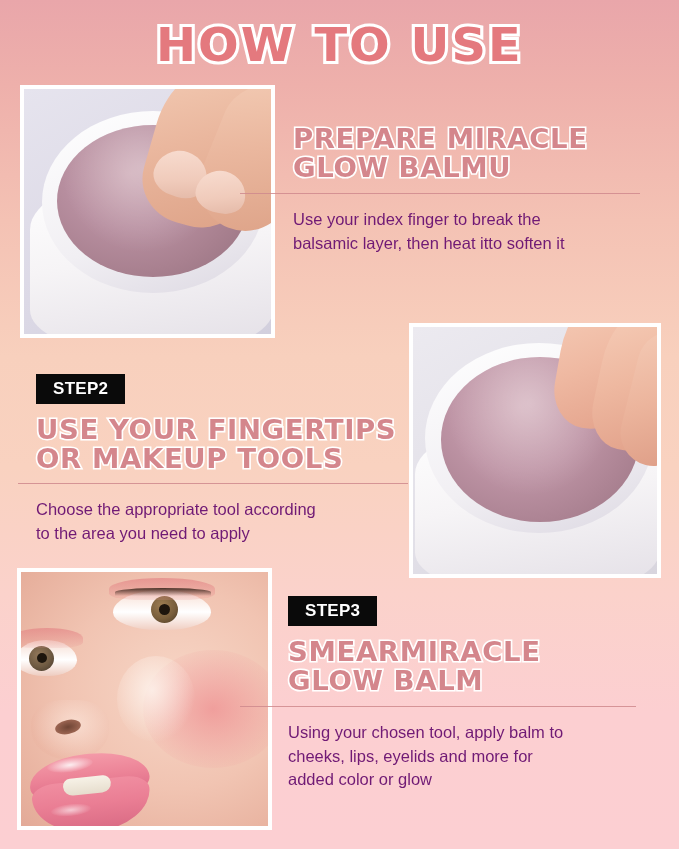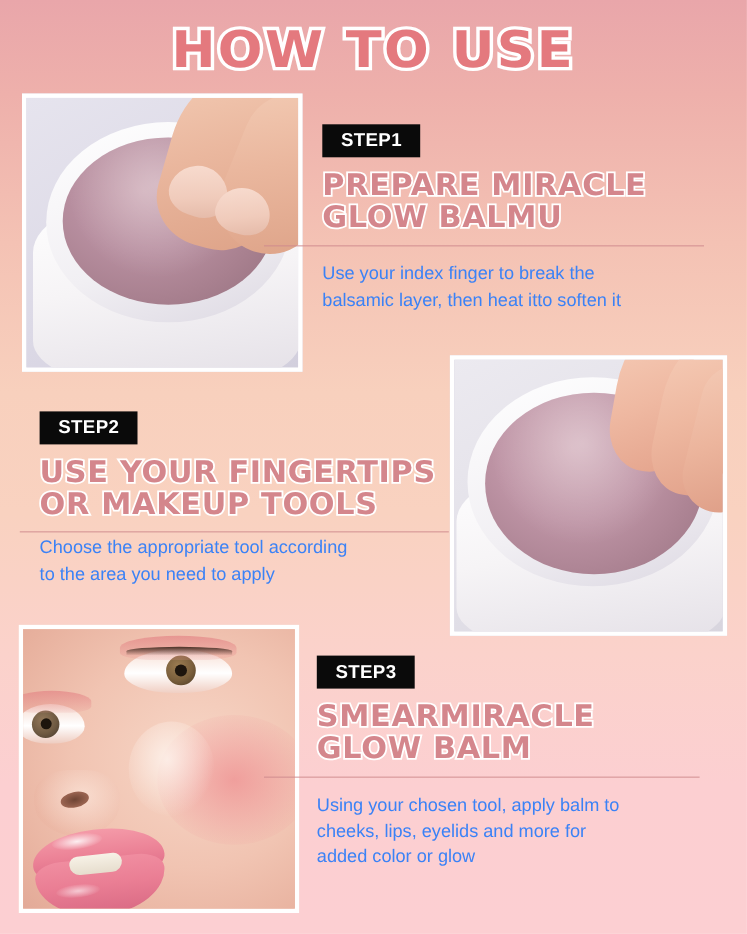--- a/index.html
+++ b/index.html
@@ -104,21 +104,21 @@
   }
   .divider {
     height:1px;
     background:#cf8a8d;
     opacity:.85;
   }
   .body-text {
     font-family:"Liberation Sans", sans-serif;
     font-size:16.5px;
     line-height:1.42;
-    color:#3b82f6;
+    color:#701a75;
     white-space:pre-line;
   }
 </style>
 </head>
 <body>
 
 <div id="page">
 
   <div class="title-wrap">
     <span class="title">HOW TO USE</span>
@@ -132,21 +132,20 @@
       <div class="balm" style="left:33px; top:36px; width:192px; height:152px;"></div>
       <div class="balm-sheen" style="left:33px; top:36px; width:192px; height:152px;"></div>
       <div class="finger" style="left:128px; top:-22px; width:104px; height:160px; border-radius:52px 52px 46px 46px/70px 70px 44px 44px; transform:rotate(16deg);"></div>
       <div class="finger" style="left:186px; top:-6px; width:92px; height:150px; border-radius:46px; transform:rotate(22deg);"></div>
       <div class="nail" style="left:130px; top:62px; width:54px; height:46px; transform:rotate(18deg);"></div>
       <div class="nail" style="left:172px; top:82px; width:50px; height:42px; transform:rotate(14deg);"></div>
     </div>
   </div>
 
   <div class="step-block" style="left:293px; top:113px; width:368px;">
-    <span class="badge">STEP1</span>
     <div class="heading">PREPARE MIRACLE
 GLOW BALMU</div>
     <div class="divider" style="margin:11px 0 0 -53px; width:400px;"></div>
     <div class="body-text" style="margin-top:14px;">Use your index finger to break the
 balsamic layer, then heat itto soften it</div>
   </div>
 
   <div class="photo" style="left:409px; top:323px; width:252px; height:255px;">
     <div class="inner">
       <div class="jar-bg" style="background:linear-gradient(150deg,#eceaf0 0%,#e2e0e8 55%,#d8d5de 100%);"></div>
@@ -158,21 +157,21 @@
       <div class="finger" style="left:186px; top:-18px; width:70px; height:142px; border-radius:35px 35px 33px 33px/60px 60px 40px 40px; transform:rotate(12deg); background:linear-gradient(150deg,#f6cdb8 0%,#eeb8a0 50%,#e1a089 100%);"></div>
       <div class="finger" style="left:216px; top:4px; width:66px; height:136px; border-radius:33px; transform:rotate(14deg); background:linear-gradient(150deg,#f4cab5 0%,#ecb59d 50%,#dd9c85 100%);"></div>
     </div>
   </div>
 
   <div class="step-block" style="left:36px; top:374px; width:380px;">
     <span class="badge">STEP2</span>
     <div class="heading">USE YOUR FINGERTIPS
 OR MAKEUP TOOLS</div>
     <div class="divider" style="margin:10px 0 0 -18px; width:390px;"></div>
-    <div class="body-text" style="margin-top:3px;">Choose the appropriate tool according
+    <div class="body-text" style="margin-top:14px;">Choose the appropriate tool according
 to the area you need to apply</div>
   </div>
 
   <div class="photo" style="left:17px; top:568px; width:255px; height:262px; background:#f0c3b4;">
     <div class="inner">
       <div class="jar-bg" style="background:linear-gradient(155deg,#f4cdbd 0%,#eebcab 48%,#e8ae9d 100%);"></div>
 
       <div style="position:absolute; left:-18px; top:-12px; width:290px; height:286px;
                   background:radial-gradient(ellipse at 60% 45%, #f7d6c6 0%, #f1c4b2 45%, #e7b09d 78%, #dda292 100%);"></div>
 

